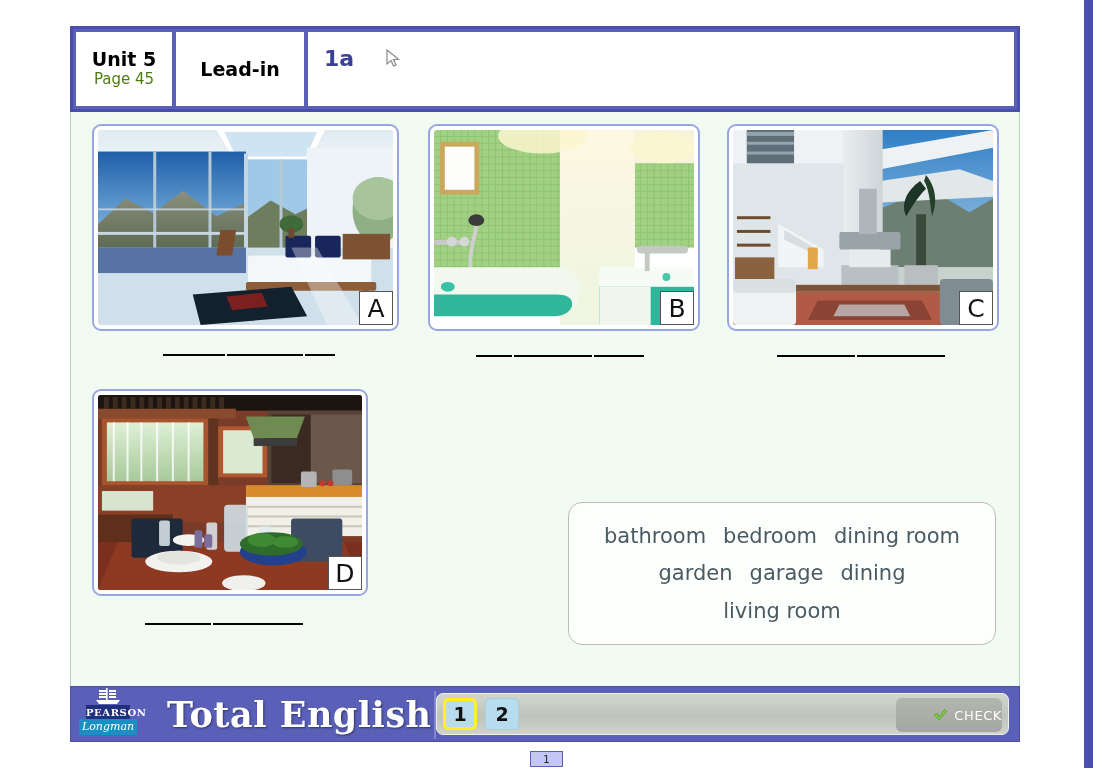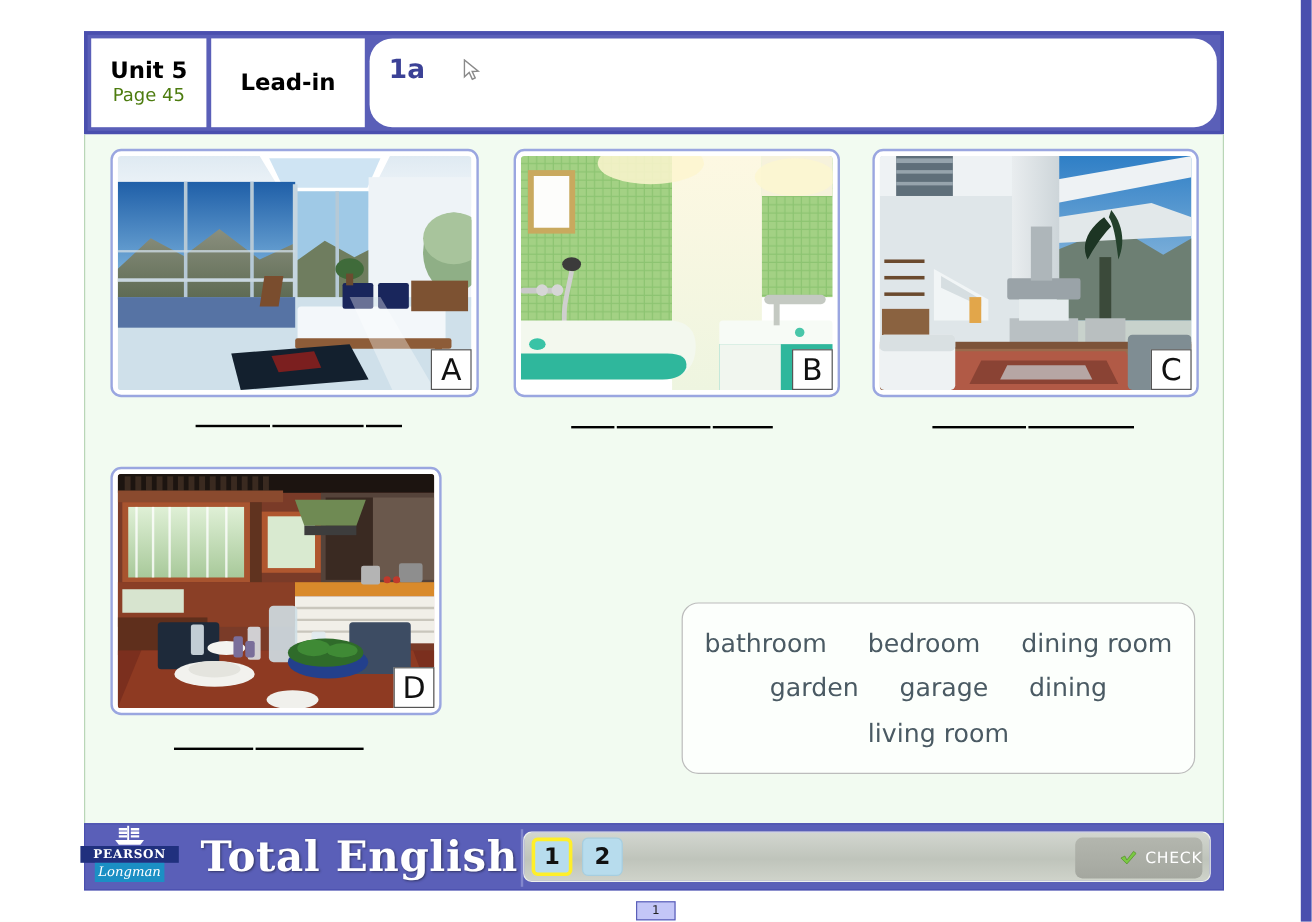--- a/index.html
+++ b/index.html
@@ -50,21 +50,20 @@
   #hdr-section { width: 128px; }
   #hdr-section .sec-label {
     font-weight: bold; font-size: 19px; color: #000;
   }
   #hdr-question {
     flex: 1;
     flex-direction: row !important;
     align-items: flex-start !important;
     justify-content: flex-start !important;
     padding: 12px 10px 0 16px;
-    border-radius: 19px;
   }
   #q-number {
     font-weight: bold; font-size: 22px; color: #3b4196;
     margin-right: 22px; line-height: 1.35; flex: none;
   }
   #q-text {
     font-size: 20px; color: #1a1a1a; line-height: 1.45;
     font-weight: 400;
   }
   #cursor-arrow { display:inline-block; vertical-align: -3px; margin-left: 10px; }
@@ -124,21 +123,21 @@
     width: 428px; height: 143px;
     border: 1px solid #bcbcbc;
     border-radius: 14px;
     background: #fcfffc;
     padding: 14px 18px;
     display: flex; flex-direction: column;
     justify-content: space-around;
   }
   .word-row {
     display: flex; justify-content: center;
-    gap: 34px;
+    gap: 17px;
   }
   .word-item {
     font-size: 21px; color: #4a5a63;
     font-family: "DejaVu Sans", sans-serif;
     white-space: nowrap;
   }
 
   
   #footer-bar {
     position: absolute; left: 70px; top: 686px;
@@ -156,21 +155,21 @@
     width: 58px; height: 54px;
     margin-left: 8px;
     display: flex; flex-direction: column; align-items: center;
     justify-content: flex-start;
     position: relative;
   }
   #ship-icon { height: 17px; display:block; margin-top: 1px; }
   #pearson-word {
     background: #20307e; color: #fff;
     font-size: 10px; font-weight: bold;
-    width: 82px; text-align: center;
+    width: 44px; text-align: center;
     padding: 2px 0 1px 0;
     letter-spacing: 0.6px;
     font-family: "DejaVu Serif", serif;
   }
   #longman-word {
     background: #1b8fc4; color: #fff;
     font-size: 11px; font-style: italic;
     width: 58px; text-align: center;
     padding: 1px 0 2px 0;
     font-family: "DejaVu Serif", serif;

